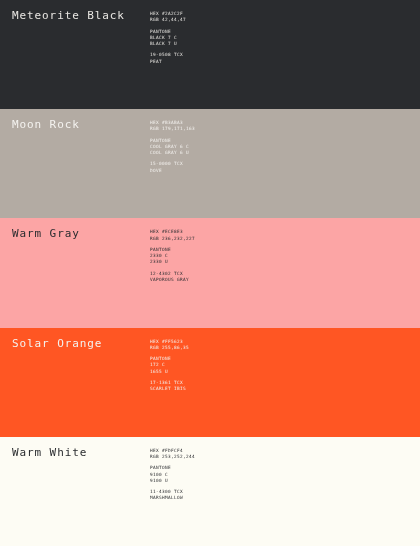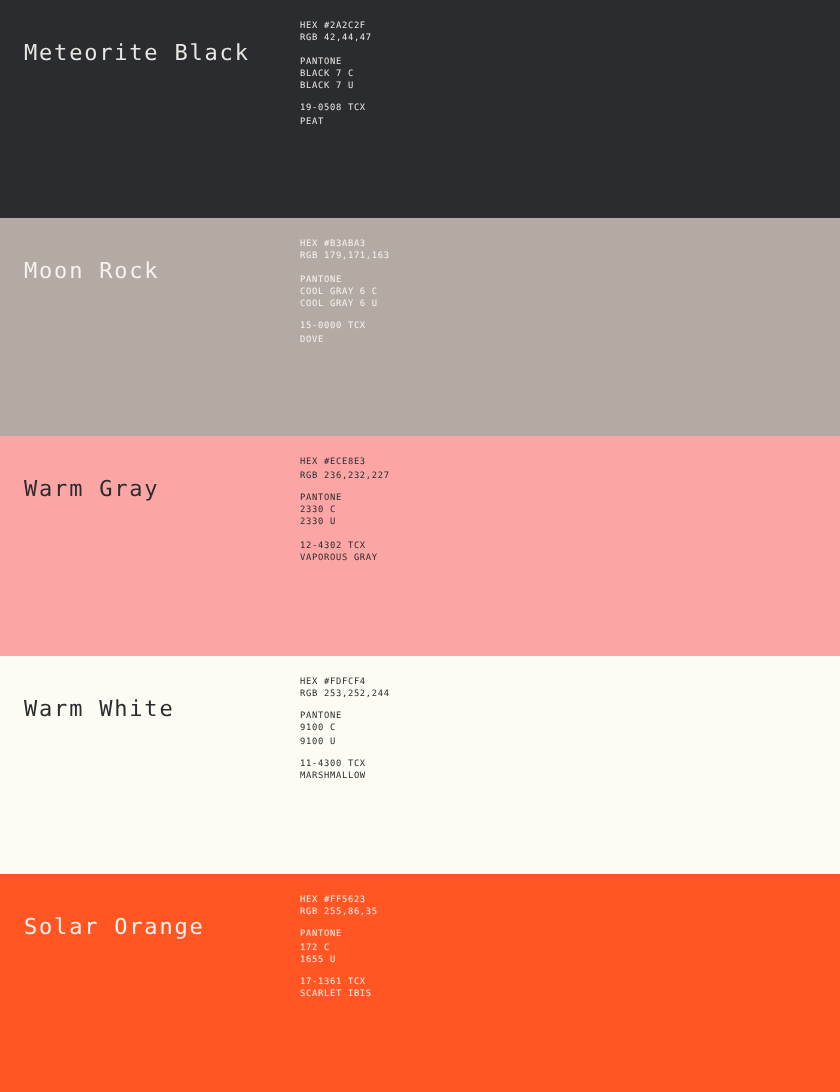--- a/index.html
+++ b/index.html
@@ -26,21 +26,21 @@
   .swatch {
     position:relative;
     flex:1 1 0;
     min-height:0;
     width:100%;
   }
 
   .swatch-name {
     position:absolute;
     left:12px;
-    top:21px;
+    top:10px;
     font-family:"DejaVu Sans Mono", monospace;
     font-size:11px;
     letter-spacing:0.9px;
     line-height:1.1;
     white-space:nowrap;
   }
 
   .spec {
     position:absolute;
     left:150px;
@@ -117,49 +117,49 @@
           <span class="spec-line">PANTONE</span>
           <span class="spec-line">2330 C</span>
           <span class="spec-line">2330 U</span>
         </div>
         <div class="spec-group">
           <span class="spec-line">12-4302 TCX</span>
           <span class="spec-line">VAPOROUS GRAY</span>
         </div>
       </div>
     </div>
+    <div class="swatch tone-onwhitegray" style="background: rgb(255, 86, 35);">
+      <div class="swatch-name">Solar Orange</div>
+      <div class="spec">
+        <div class="spec-group">
+          <span class="spec-line">HEX #FF5623</span>
+          <span class="spec-line">RGB 255,86,35</span>
+        </div>
+        <div class="spec-group">
+          <span class="spec-line">PANTONE</span>
+          <span class="spec-line">172 C</span>
+          <span class="spec-line">1655 U</span>
+        </div>
+        <div class="spec-group">
+          <span class="spec-line">17-1361 TCX</span>
+          <span class="spec-line">SCARLET IBIS</span>
+        </div>
+      </div>
+    </div>
     <div class="swatch tone-dark" style="background: rgb(253, 252, 244);">
       <div class="swatch-name">Warm White</div>
       <div class="spec">
         <div class="spec-group">
           <span class="spec-line">HEX #FDFCF4</span>
           <span class="spec-line">RGB 253,252,244</span>
         </div>
         <div class="spec-group">
           <span class="spec-line">PANTONE</span>
           <span class="spec-line">9100 C</span>
           <span class="spec-line">9100 U</span>
         </div>
         <div class="spec-group">
           <span class="spec-line">11-4300 TCX</span>
           <span class="spec-line">MARSHMALLOW</span>
         </div>
       </div>
     </div>
-    <div class="swatch tone-onwhitegray" style="background: rgb(255, 86, 35);">
-      <div class="swatch-name">Solar Orange</div>
-      <div class="spec">
-        <div class="spec-group">
-          <span class="spec-line">HEX #FF5623</span>
-          <span class="spec-line">RGB 255,86,35</span>
-        </div>
-        <div class="spec-group">
-          <span class="spec-line">PANTONE</span>
-          <span class="spec-line">172 C</span>
-          <span class="spec-line">1655 U</span>
-        </div>
-        <div class="spec-group">
-          <span class="spec-line">17-1361 TCX</span>
-          <span class="spec-line">SCARLET IBIS</span>
-        </div>
-      </div>
-    </div>
   </div>
 
 </body></html>

